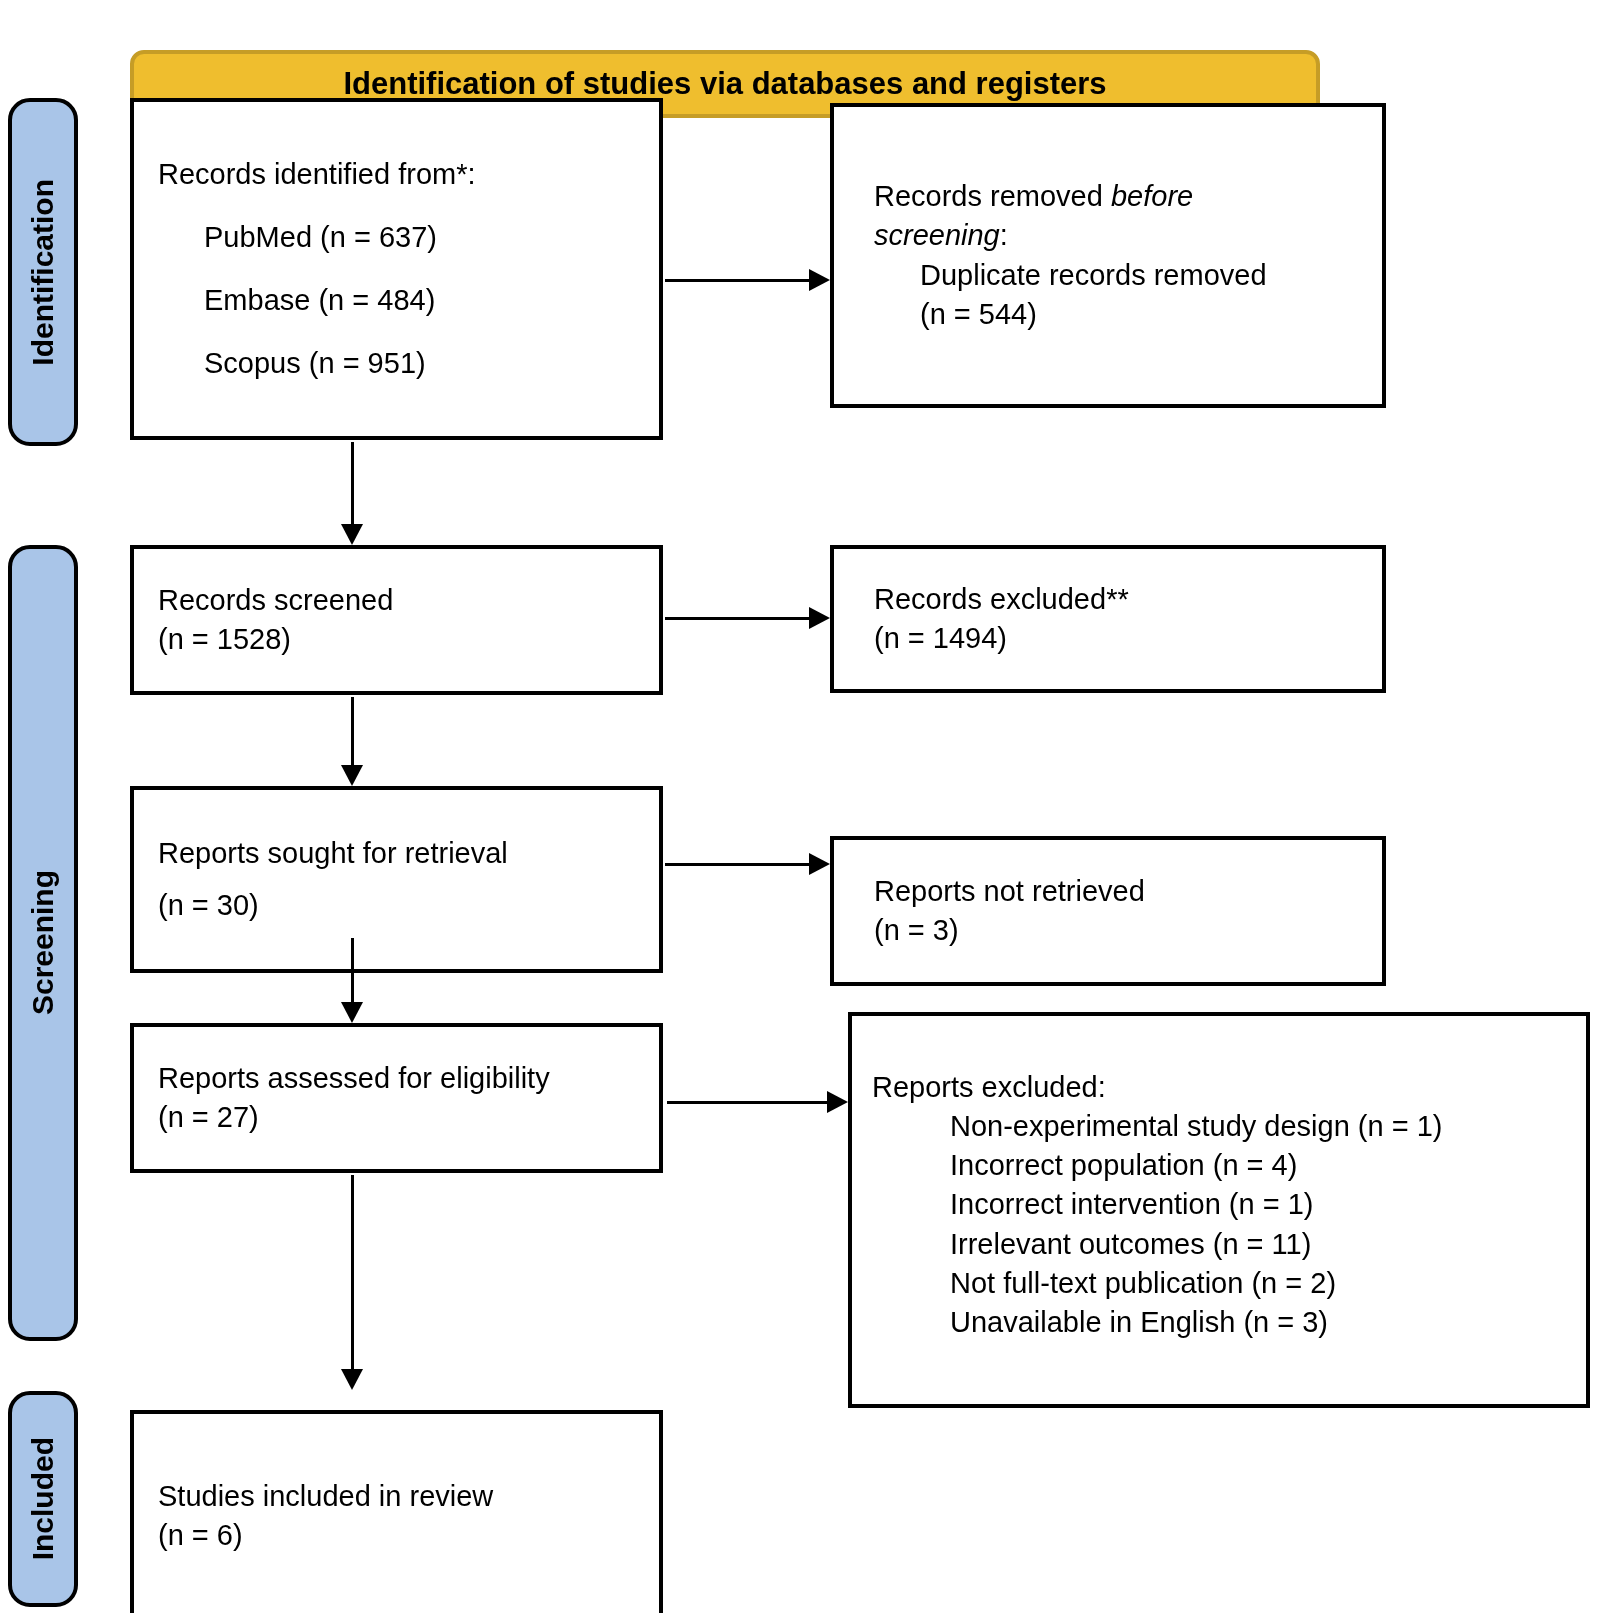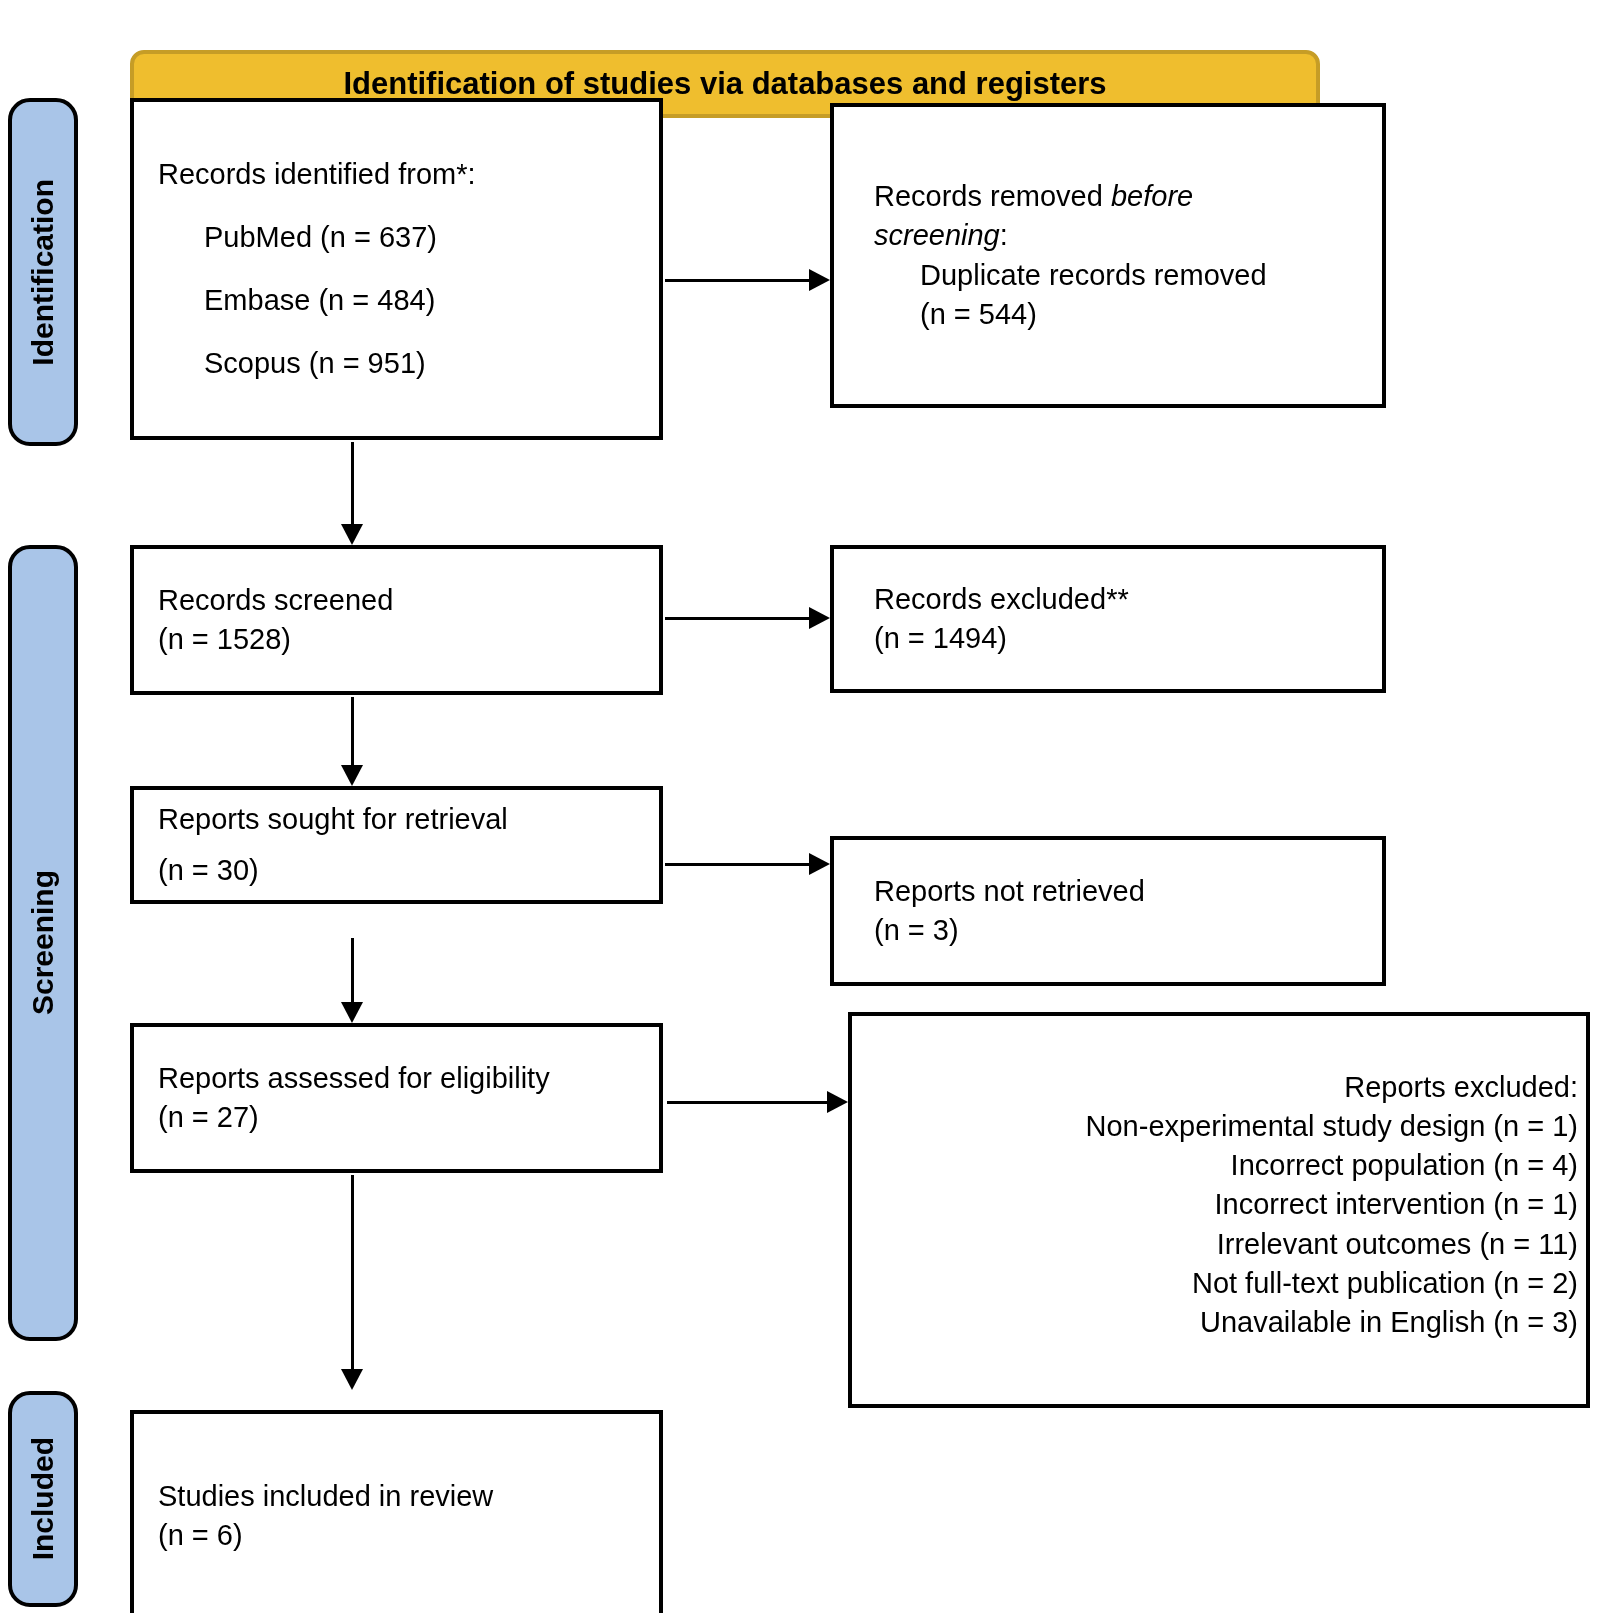--- a/index.html
+++ b/index.html
@@ -34,26 +34,26 @@
     font-size:29px;line-height:1.35;
   }
   .box .line{white-space:nowrap;}
   .box .indent{padding-left:46px;}
   .col-left{left:130px;width:533px;padding-left:24px;padding-right:8px;}
   .col-right{left:830px;width:556px;padding-left:40px;padding-right:8px;}
   .box-identified{top:98px;height:342px;gap:24px;}
   .box-removed{top:103px;height:305px;}
   .box-screened{top:545px;height:150px;}
   .box-records-excluded{top:545px;height:148px;}
-  .box-sought{top:786px;height:118px;gap:12px;}
+  .box-sought{top:786px;height:187px;gap:12px;}
   .box-not-retrieved{top:836px;height:150px;}
   .box-assessed{top:1023px;height:150px;}
   .box-reports-excluded{
     left:848px;top:1012px;width:742px;height:396px;
-    justify-content:flex-start;padding-top:52px;padding-left:20px;padding-right:8px;text-align:right;
+    justify-content:flex-start;padding-top:52px;padding-left:20px;padding-right:8px;
   }
   .box-reports-excluded .indent{padding-left:78px;}
   .box-included{top:1410px;height:212px;}
   .italic{font-style:italic;}
   
   .varrow{position:absolute;left:351px;width:3px;background:#000;}
   .varrow::after{
     content:'';position:absolute;left:-10px;bottom:-21px;
     border:11px solid transparent;border-bottom:0;border-top:21px solid #000;
   }

